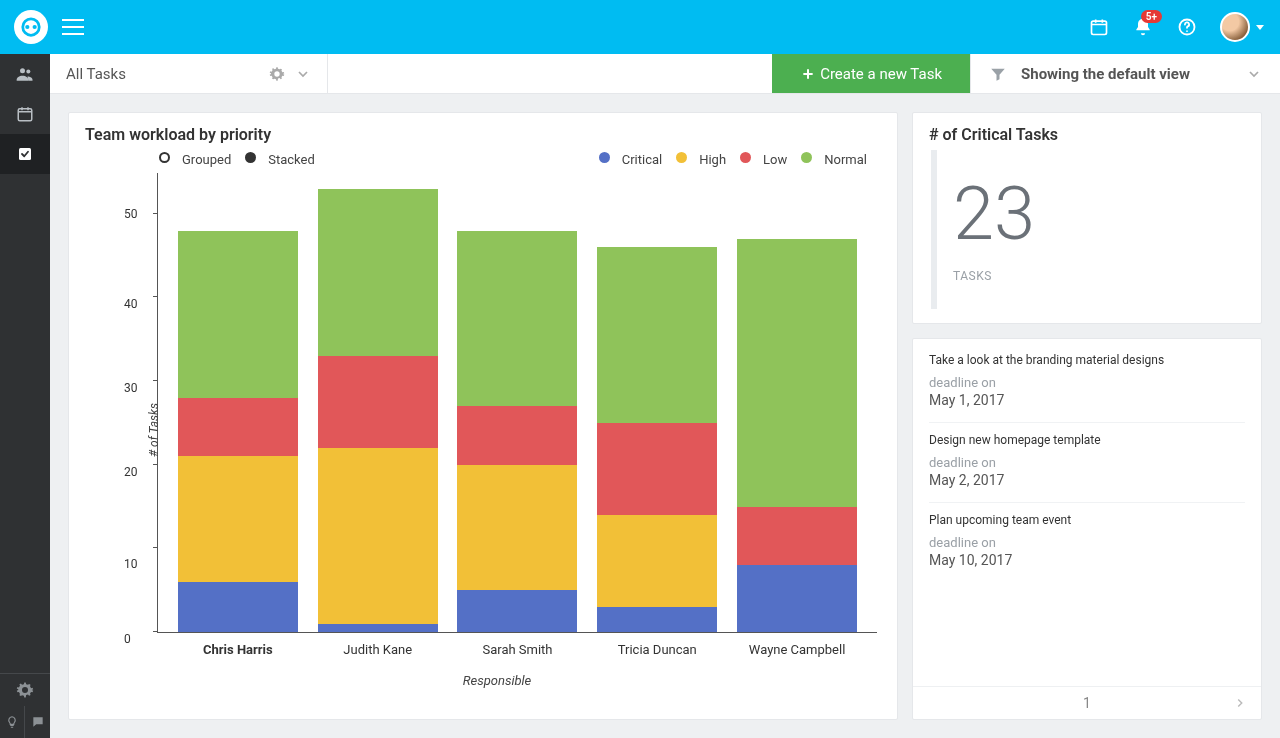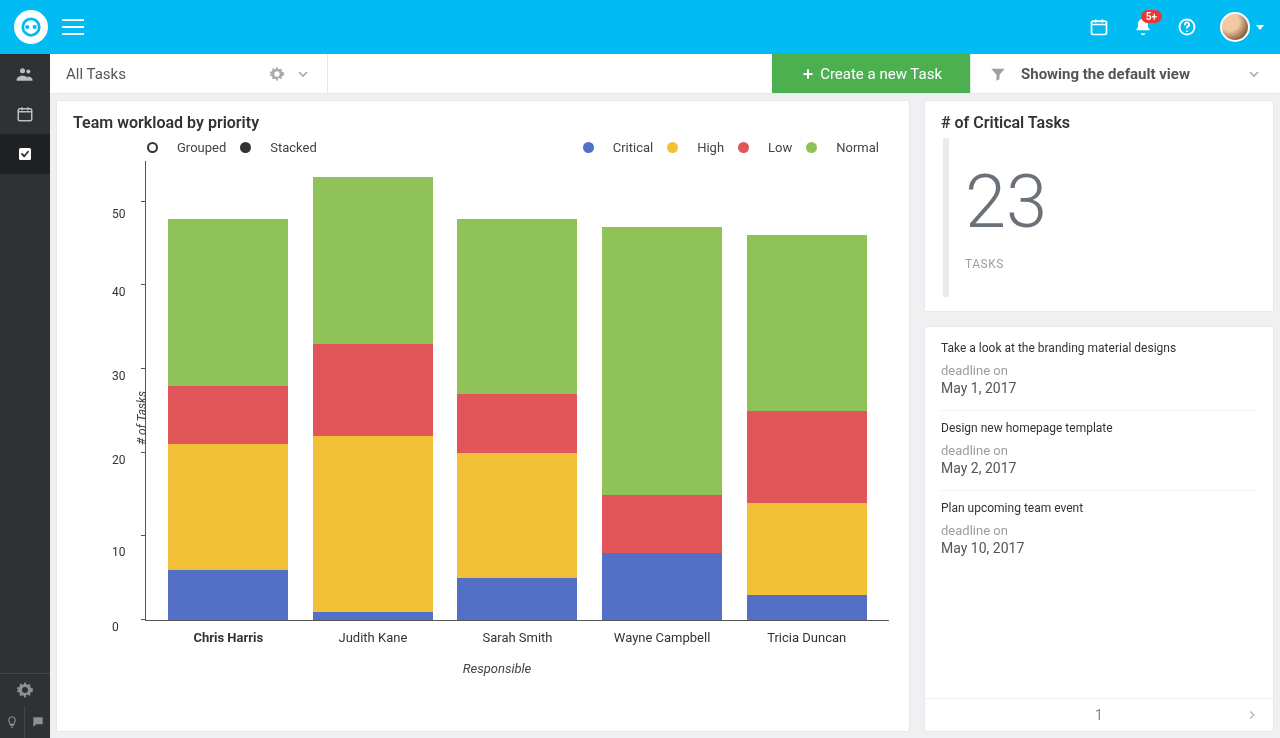--- a/index.html
+++ b/index.html
@@ -32,30 +32,30 @@
   .crumb { display:flex; align-items:center; gap:10px; padding:0 16px; border-right:1px solid #e5e7ea; color:#555; min-width:278px; }
   .crumb .title { flex:1; font-size:15px; }
   .crumb .gear, .crumb .chev { color:#aaa; cursor:pointer; }
   .create-btn { margin-left:auto; background:#4caf50; color:#fff; display:flex; align-items:center; gap:4px; padding:8px 28px; font-size:15px; cursor:pointer; }
   .viewfilter { display:flex; align-items:center; gap:14px; padding:0 18px; border-left:1px solid #e5e7ea; color:#555; min-width:310px; }
   .viewfilter .funnel { color:#9aa1a7; }
   .viewfilter .lbl { flex:1; font-size:15px;font-weight:bold; }
   .viewfilter .chev { color:#aaa; }
 
   
-  .main { position:absolute; top:94px; left:50px; right:0; bottom:0; padding:6px; display:grid; grid-template-columns: 1fr 350px; grid-template-rows: 212px 1fr; gap:14px; }
+  .main { position:absolute; top:94px; left:50px; right:0; bottom:0; padding:18px; display:grid; grid-template-columns: 1fr 350px; grid-template-rows: 212px 1fr; gap:14px; }
   .panel { background:#fff; border:1px solid #e5e7ea; border-radius:2px; }
   .panel-title { font-size:16px; font-weight:600; color:#333; padding:12px 16px 6px; }
 
   .chart-panel { grid-row: 1 / span 2; grid-column:1; display:flex; flex-direction:column; }
   .chart-wrap { flex:1; position:relative; padding: 0 20px 20px 48px; }
 
   .legend-row { display:flex; justify-content:space-between; padding: 2px 30px 6px 90px; font-size:13px; color:#444; }
   .legend-group { display:flex; gap:14px; align-items:center; }
-  .lg-item { display:flex; align-items:center; gap:19px; }
+  .lg-item { display:flex; gap:12px; }
   .dot { width:11px; height:11px; border-radius:50%; display:inline-block; }
   .ring { width:11px; height:11px; border:2px solid #333; border-radius:50%; box-sizing:border-box; }
 
   .plot { position:relative; height:460px; margin-left:40px; border-left:1px solid #555; border-bottom:1px solid #555; }
   .ylabel { position:absolute; left:-4px; top:50%; transform: translate(-100%, -50%) rotate(-90deg); transform-origin: right center; font-size:12px; font-style:italic; color:#444; white-space:nowrap; }
   .xlabel-cap { text-align:center; font-size:13px; font-style:italic; color:#444; margin-top:40px; }
   .ytick { position:absolute; left:-34px; font-size:12px; color:#333; transform:translateY(50%); }
   .ytick-line { position:absolute; left:-5px; width:5px; height:1px; background:#555; }
   .bars { position:absolute; inset:0; display:flex; align-items:flex-end; justify-content:space-around; padding:0 10px; }
   .barcol { width:120px; display:flex; flex-direction:column; align-items:center; }
@@ -268,48 +268,48 @@
               <div class="stack">
                 <div class="seg" title="Critical: 5" style="height: 41.8182px; background: rgb(84, 112, 198);"></div>
                 <div class="seg" title="High: 15" style="height: 125.455px; background: rgb(242, 192, 55);"></div>
                 <div class="seg" title="Low: 7" style="height: 58.5455px; background: rgb(225, 87, 89);"></div>
                 <div class="seg" title="Normal: 21" style="height: 175.636px; background: rgb(143, 195, 90);"></div>
               </div>
               <div class="xlabel" style="left: -10px;">Sarah Smith</div>
             </div>
             <div class="barcol" style="position: relative;">
               <div class="stack">
+                <div class="seg" title="Critical: 3" style="height: 25.0909px; background: rgb(84, 112, 198);"></div>
+                <div class="seg" title="High: 11" style="height: 92px; background: rgb(242, 192, 55);"></div>
+                <div class="seg" title="Low: 11" style="height: 92px; background: rgb(225, 87, 89);"></div>
+                <div class="seg" title="Normal: 21" style="height: 175.636px; background: rgb(143, 195, 90);"></div>
+              </div>
+              <div class="xlabel" style="left: -10px;">Tricia Duncan</div>
+            </div>
+            <div class="barcol" style="position: relative;">
+              <div class="stack">
                 <div class="seg" title="Critical: 8" style="height: 66.9091px; background: rgb(84, 112, 198);"></div>
                 <div class="seg" title="High: 0" style="height: 0px; background: rgb(242, 192, 55);"></div>
                 <div class="seg" title="Low: 7" style="height: 58.5455px; background: rgb(225, 87, 89);"></div>
                 <div class="seg" title="Normal: 32" style="height: 267.636px; background: rgb(143, 195, 90);"></div>
               </div>
               <div class="xlabel" style="left: -10px;">Wayne Campbell</div>
-            </div>
-            <div class="barcol" style="position: relative;">
-              <div class="stack">
-                <div class="seg" title="Critical: 3" style="height: 25.0909px; background: rgb(84, 112, 198);"></div>
-                <div class="seg" title="High: 11" style="height: 92px; background: rgb(242, 192, 55);"></div>
-                <div class="seg" title="Low: 11" style="height: 92px; background: rgb(225, 87, 89);"></div>
-                <div class="seg" title="Normal: 21" style="height: 175.636px; background: rgb(143, 195, 90);"></div>
-              </div>
-              <div class="xlabel" style="left: -10px;">Tricia Duncan</div>
             </div>
           </div>
       <div class="ytick" style="bottom: -7px;">0</div>
           <div class="ytick-line" style="bottom: 0px;"></div>
           <div class="ytick" style="bottom: 68px;">10</div>
           <div class="ytick-line" style="bottom: 83.6364px;"></div>
           <div class="ytick" style="bottom: 160.273px;">20</div>
           <div class="ytick-line" style="bottom: 167.273px;"></div>
           <div class="ytick" style="bottom: 243.909px;">30</div>
           <div class="ytick-line" style="bottom: 250.909px;"></div>
           <div class="ytick" style="bottom: 327.545px;">40</div>
           <div class="ytick-line" style="bottom: 334.545px;"></div>
-          <div class="ytick" style="bottom: 406px;">50</div>
+          <div class="ytick" style="bottom: 418px;">50</div>
           <div class="ytick-line" style="bottom: 418.182px;"></div>
         </div>
       <div class="xlabel-cap">Responsible</div>
     </div>
   </div>
 
   <div class="panel crit-panel">
     <div class="panel-title"># of Critical Tasks</div>
     <div class="crit-body">
       <div class="crit-bar"></div>

